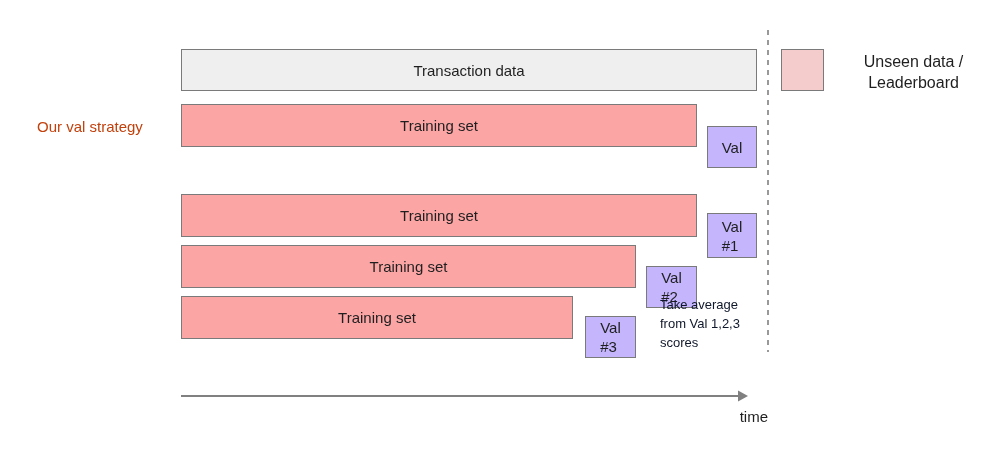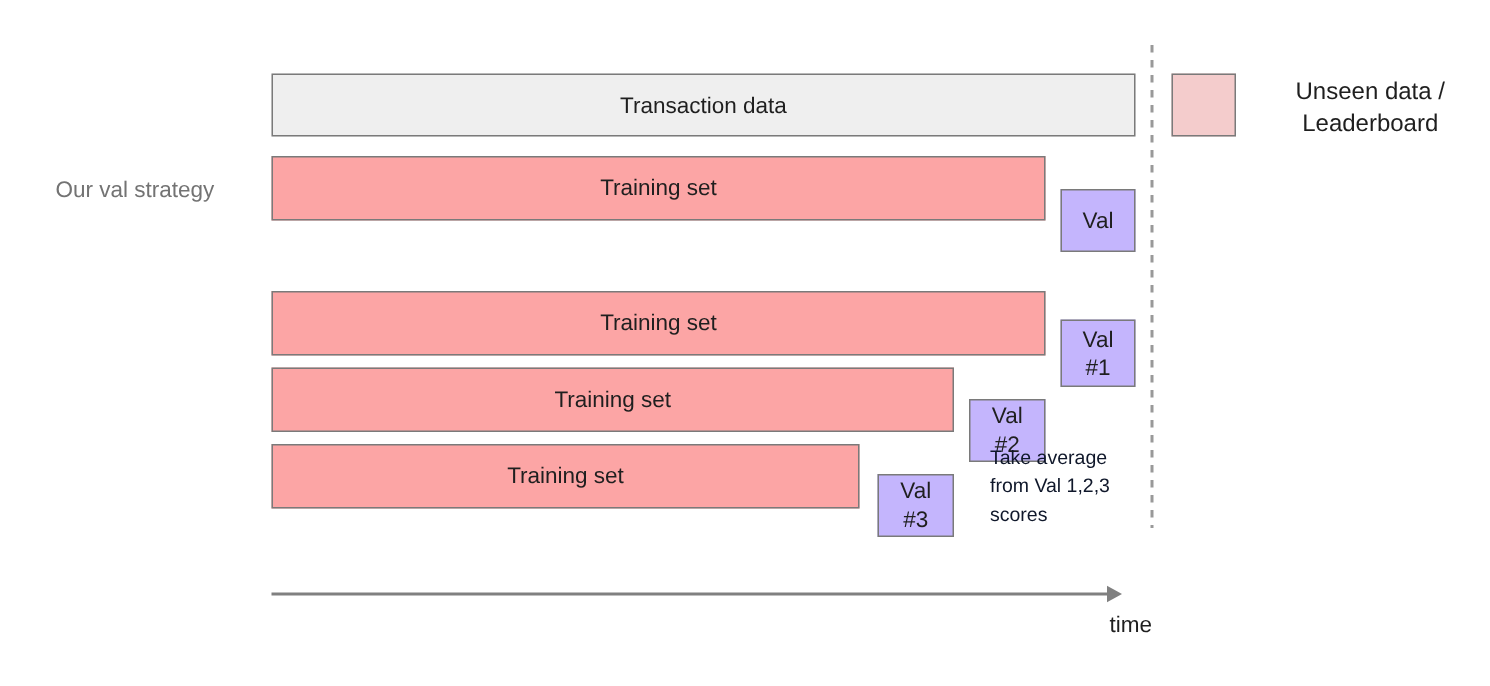--- a/index.html
+++ b/index.html
@@ -18,34 +18,33 @@
   }
   .bar {
     position: absolute;
     box-sizing: border-box;
     border: 1.5px solid #7a7a7a;
     display: flex;
     align-items: center;
     justify-content: center;
     font-size: 15px;
     line-height: 19px;
-    text-align: center;
     white-space: pre-line;
     color: #1f1f1f;
   }
   .bar.gray   { background: #efefef; }
   .bar.green  { background: #fca5a5; }
   .bar.yellow { background: #c4b5fd; margin-top: 20px; }
   .bar.pink   { background: #f4cccc; }
   .side-label {
     position: absolute;
     font-size: 15px;
     line-height: 20px;
     white-space: pre-line;
-    color: #737373;
+    color: #c2410c;
   }
   .note-text {
     position: absolute;
     font-size: 13px;
     line-height: 19px;
     white-space: pre-line;
     color: #0f172a;
   }
   .legend-text {
     position: absolute;

